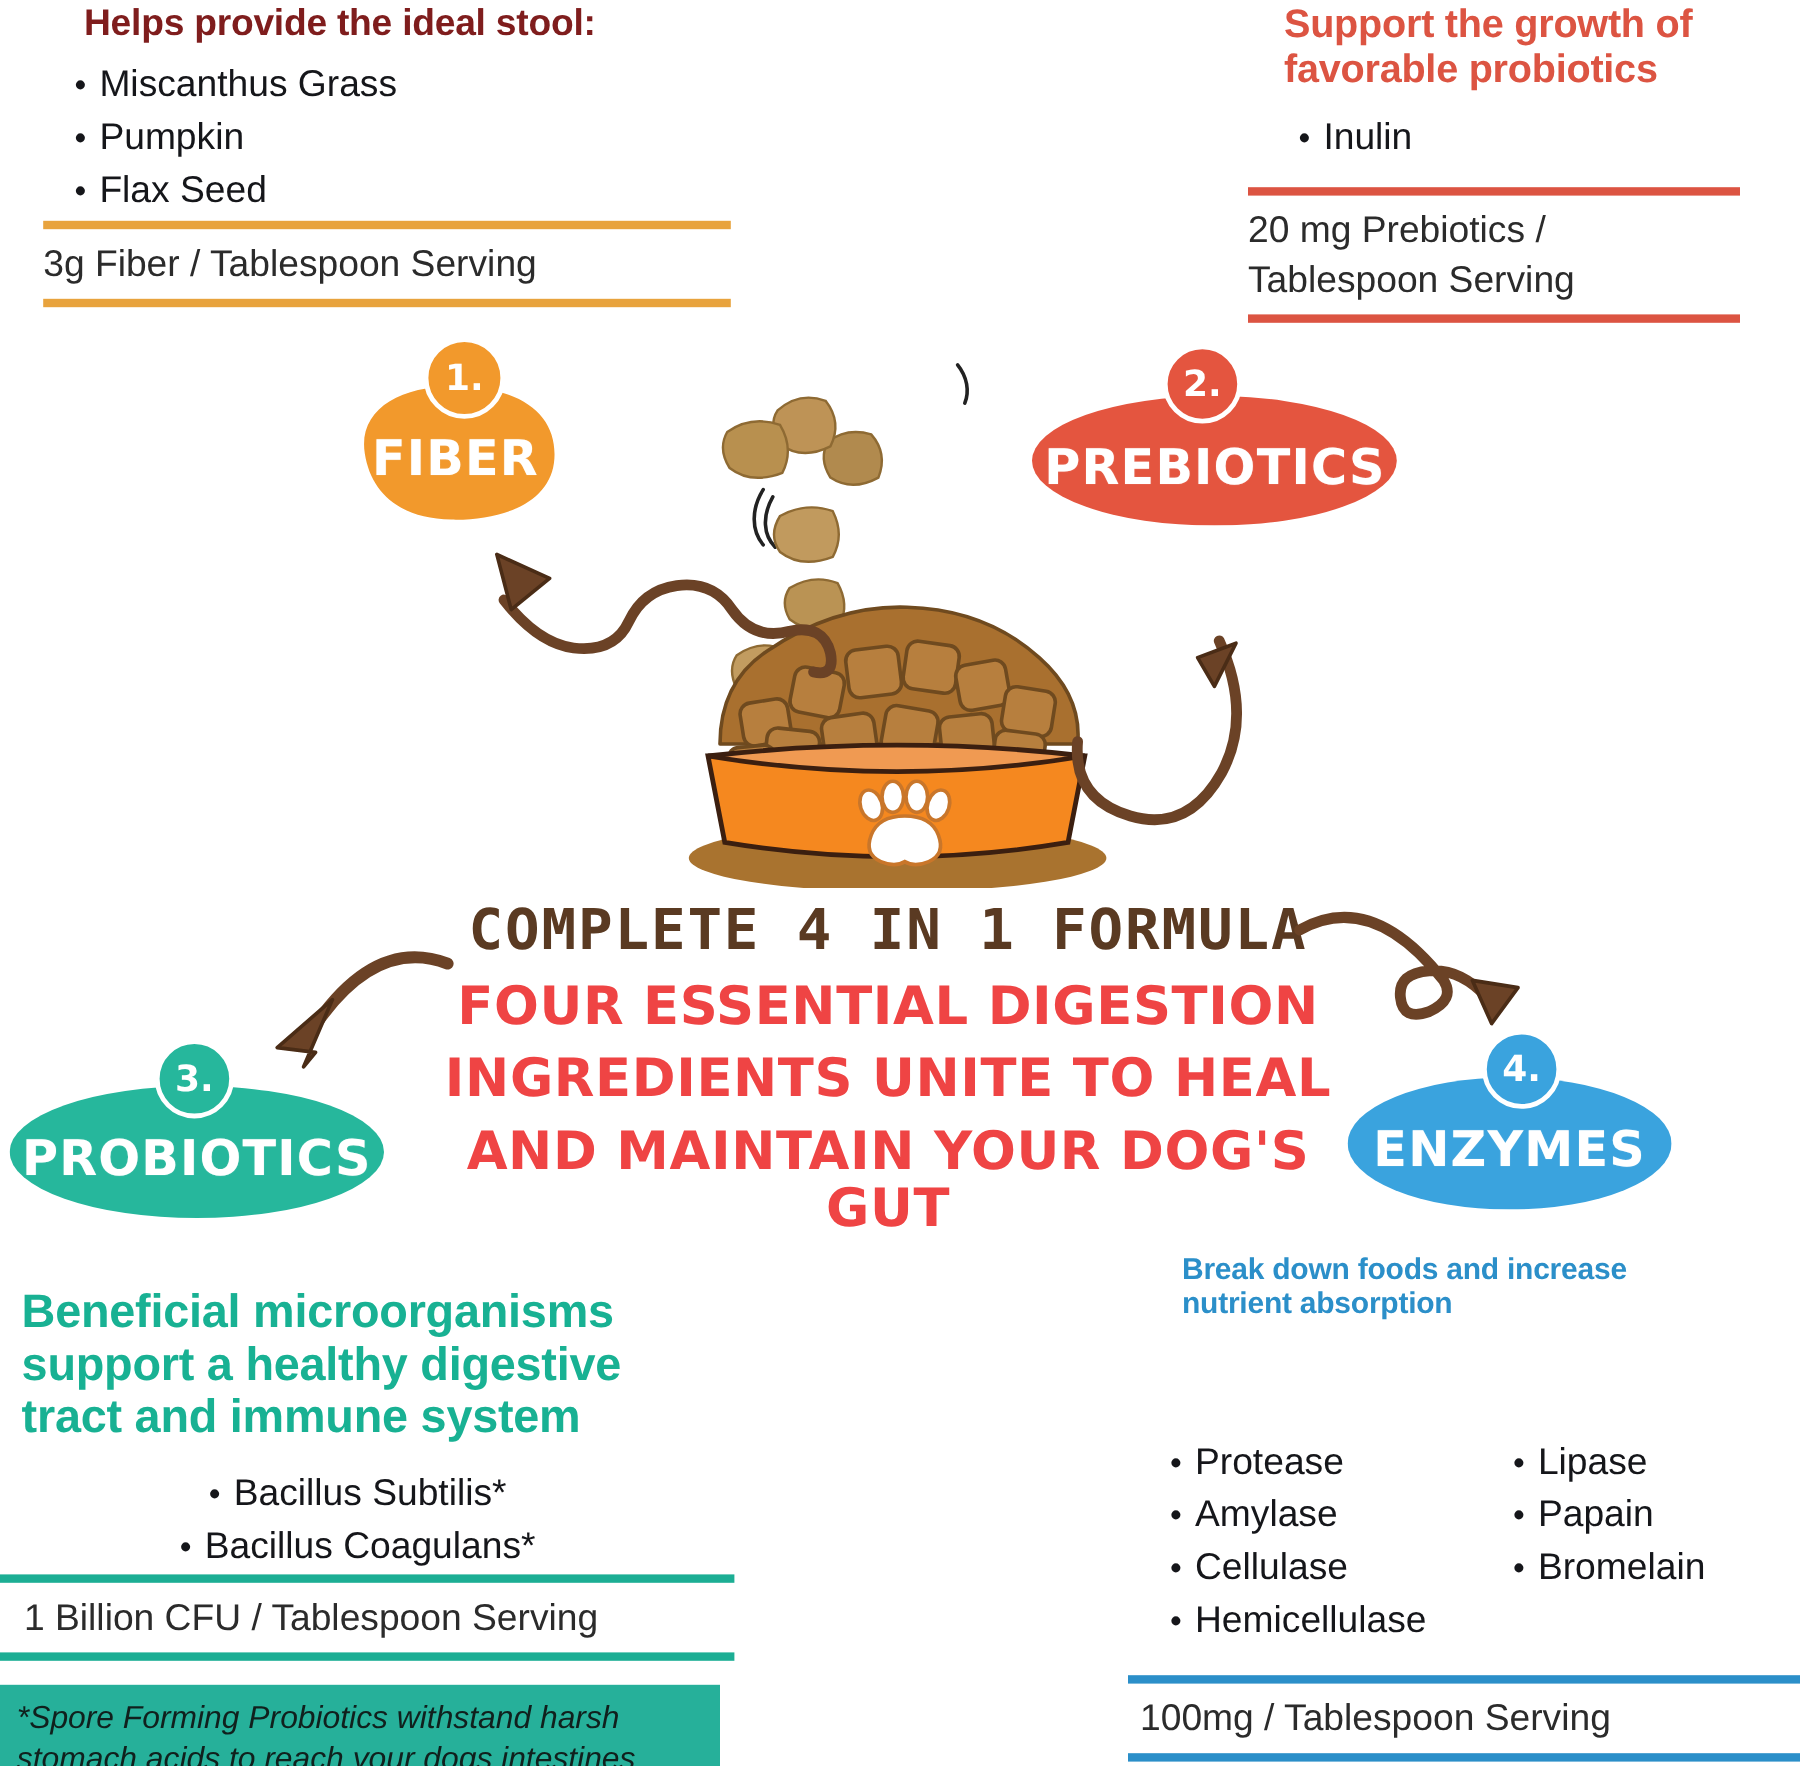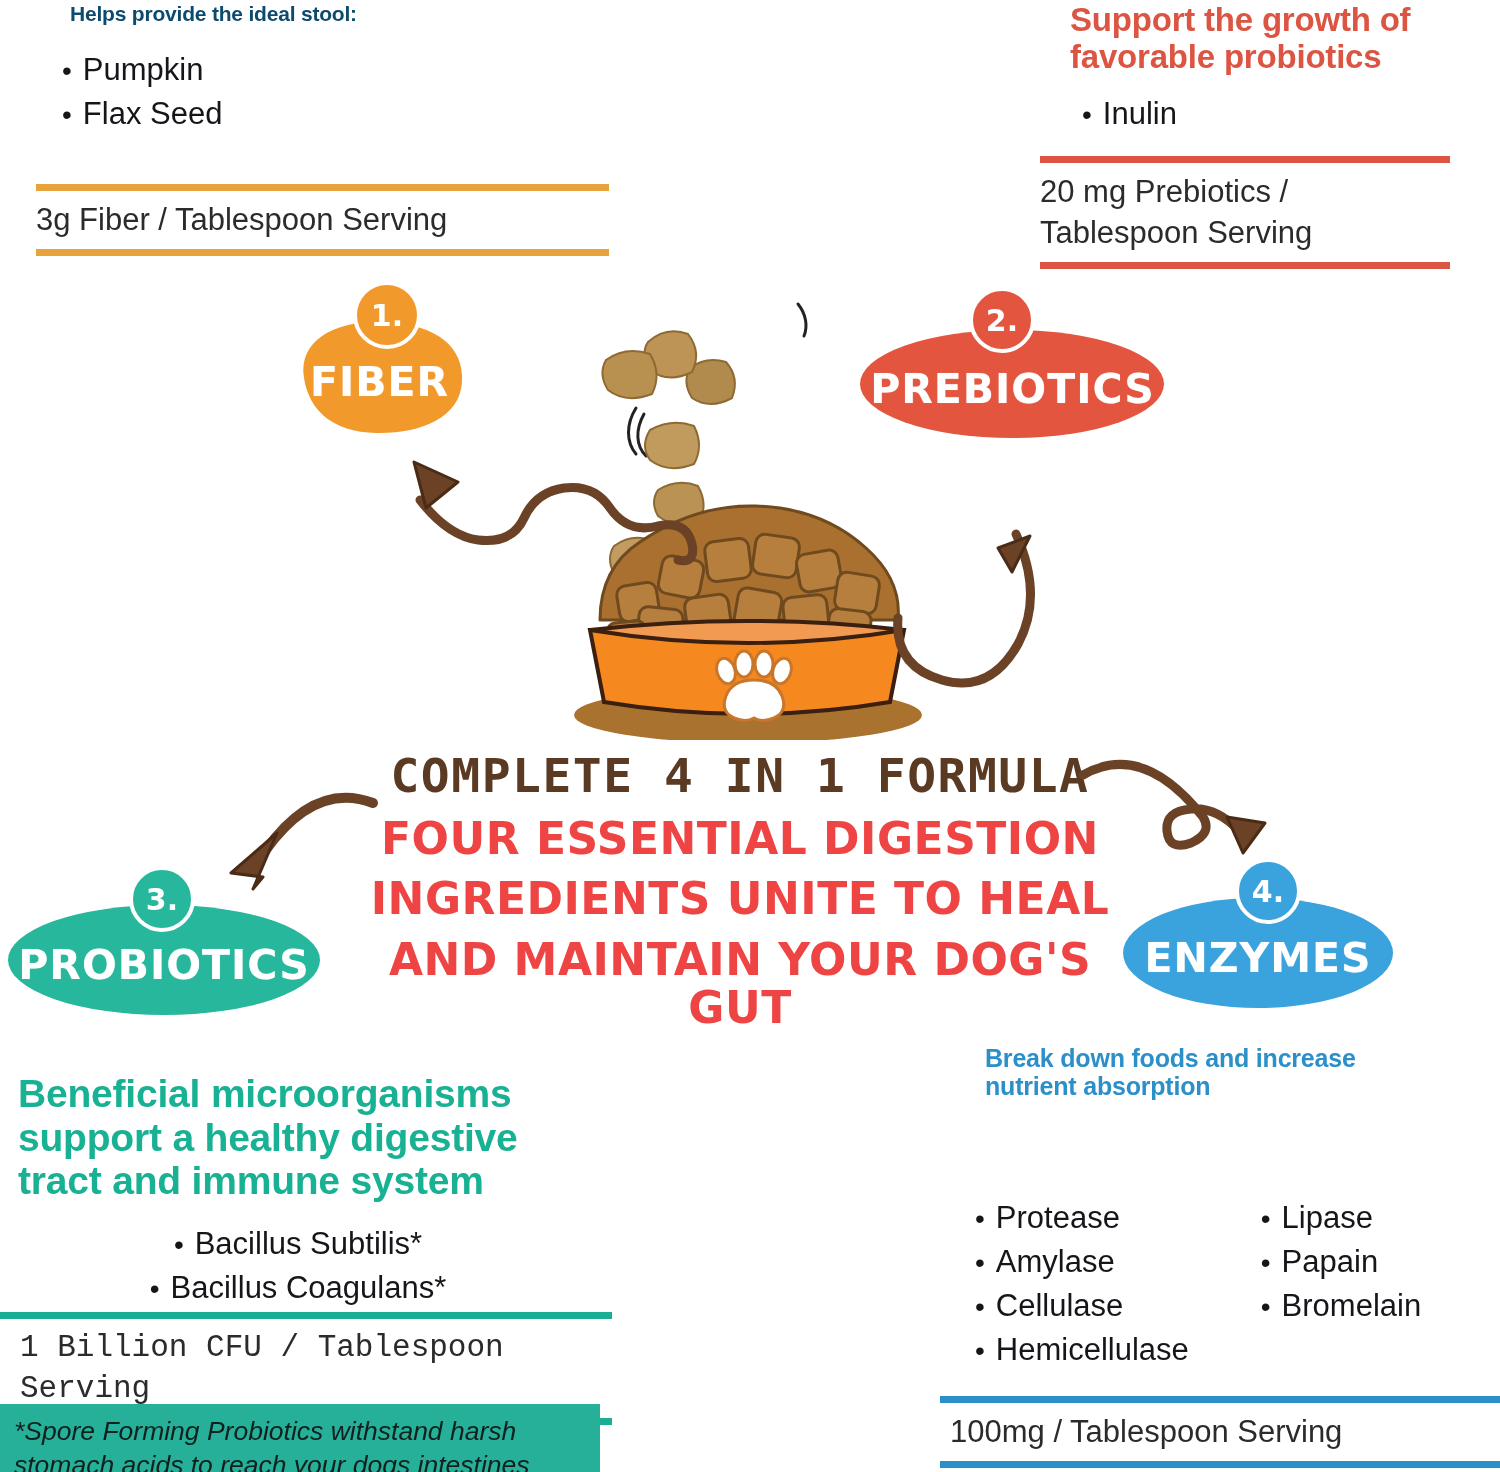--- a/index.html
+++ b/index.html
@@ -22,21 +22,21 @@
     white-space:nowrap;
   }
   .bullets li::before{content:"\2022";margin-right:11px;font-size:28px;}
   .dose{
     font-size:31px;color:#2b2b2b;font-weight:400;line-height:1.32;
     padding:9px 0 8px 0;
   }
   .rule{height:7px;width:100%;}
 
   
-  #fiber-head{left:70px;top:2px;width:560px;font-size:21px;color:#0c4a6e;}
+  #fiber-head{left:70px;top:2px;width:560px;font-size:31px;color:#7f1d1d;}
   #fiber-list{left:62px;top:48px;width:560px;}
   #fiber-bars{left:36px;top:184px;width:573px;}
   #fiber-bars .rule{background:#E8A33D;}
 
   
   #preb-head{left:1070px;top:2px;width:420px;font-size:33px;color:#DC5442;}
   #preb-list{left:1082px;top:92px;width:400px;}
   #preb-bars{left:1040px;top:156px;width:410px;}
   #preb-bars .rule{background:#DC5442;}
 
@@ -85,20 +85,21 @@
     font-family:"DejaVu Sans", sans-serif;
     line-height:1.10;letter-spacing:.5px;margin-top:12px;
   }
 </style>
 </head>
 <body>
 
 <div class="abs heading" id="fiber-head">Helps provide the ideal stool:</div>
 
 <ul class="bullets abs" id="fiber-list">
+  <li>Miscanthus Grass</li>
   <li>Pumpkin</li>
   <li>Flax Seed</li>
 </ul>
 
 <div class="abs" id="fiber-bars">
   <div class="rule"></div>
   <div class="dose">3g Fiber / Tablespoon Serving</div>
   <div class="rule"></div>
 </div>
 
@@ -116,21 +117,21 @@
 
 <div class="abs heading" id="prob-head">Beneficial microorganisms support a healthy digestive tract and immune system</div>
 
 <ul class="bullets abs" id="prob-list">
   <li>Bacillus Subtilis*</li>
   <li>Bacillus Coagulans*</li>
 </ul>
 
 <div class="abs" id="prob-bars">
   <div class="rule"></div>
-  <div class="dose" style="padding-left:20px;font-family:Liberation Mono, monospace;">1 Billion CFU / Tablespoon Serving</div>
+  <div class="dose" style="padding-left:20px;">1 Billion CFU / Tablespoon Serving</div>
   <div class="rule"></div>
 </div>
 
 <div class="abs" id="prob-note">*Spore Forming Probiotics withstand harsh stomach acids to reach your dogs intestines</div>
 
 <div class="abs heading" id="enz-head">Break down foods and increase nutrient absorption</div>
 
 <div class="abs" id="enz-cols">
   <ul class="bullets">
     <li>Protease</li>

